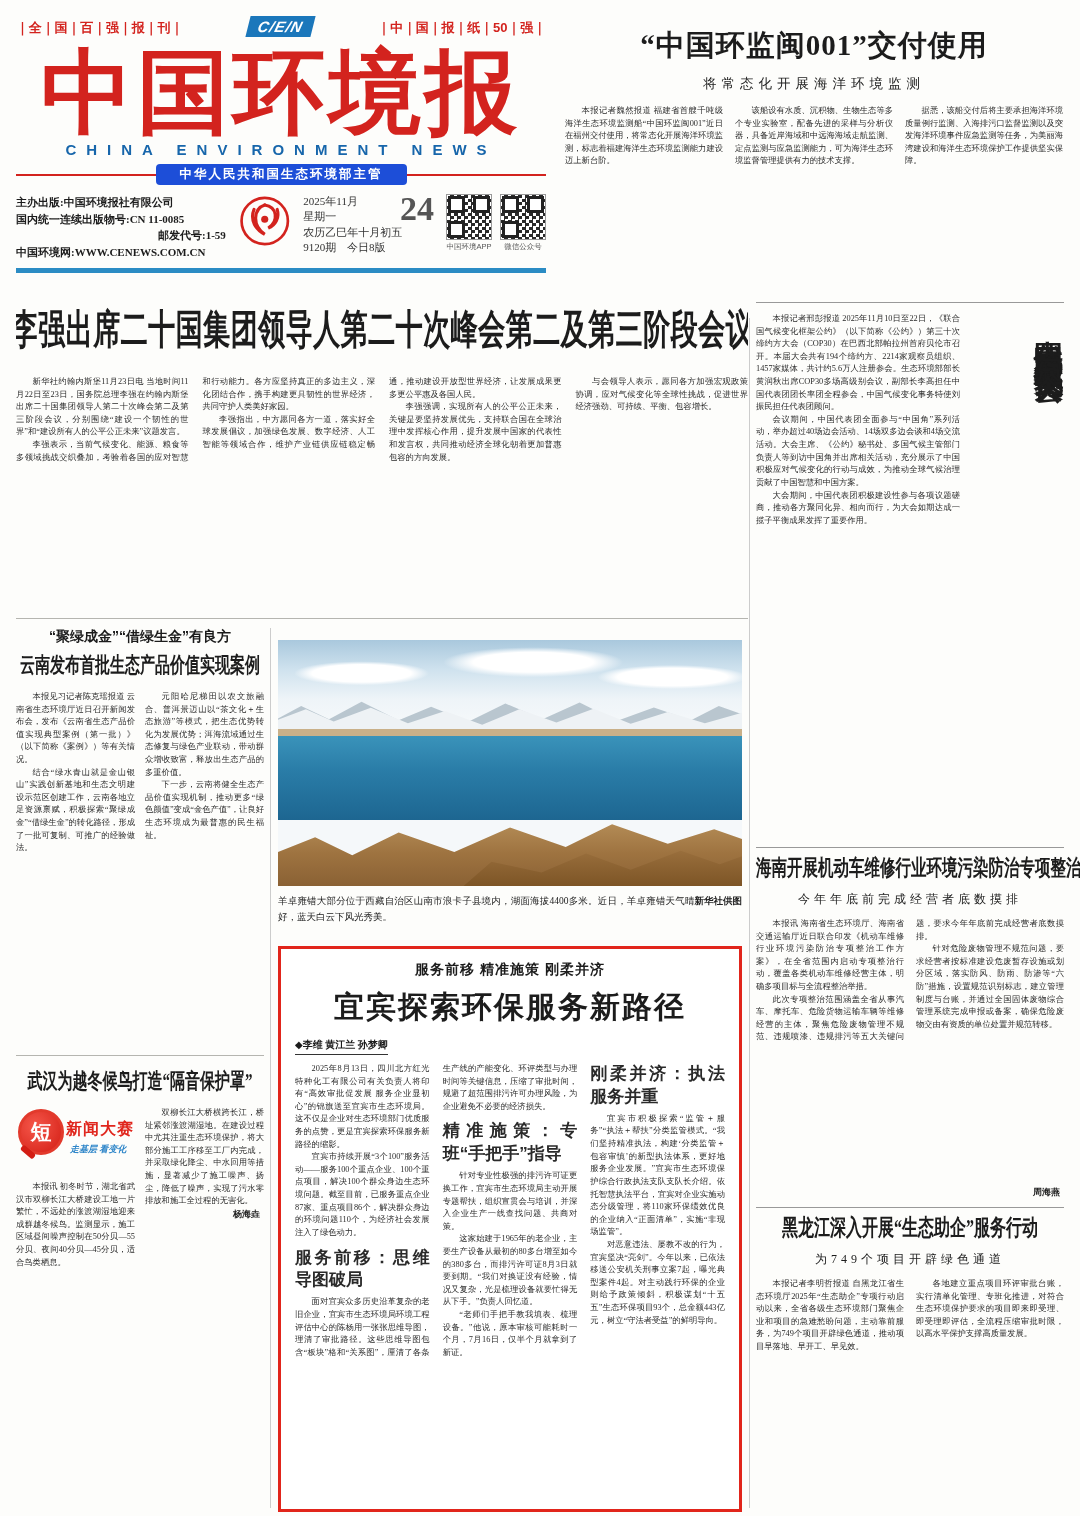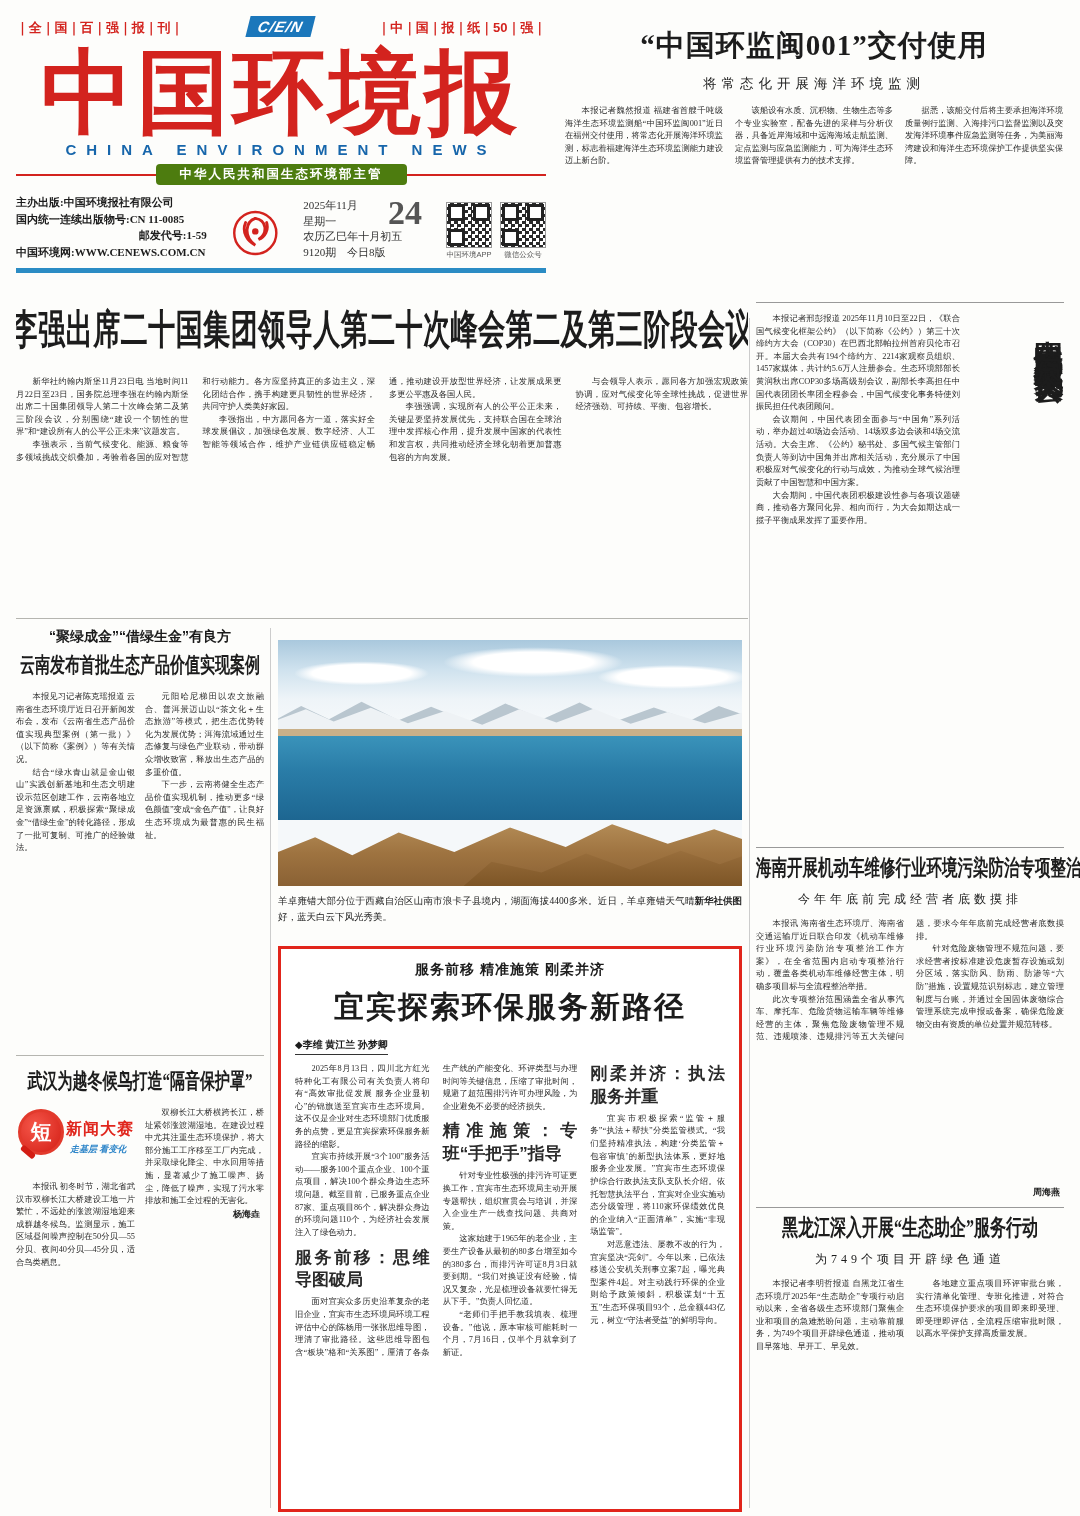--- a/index.html
+++ b/index.html
@@ -10,23 +10,23 @@
   .honors{display:flex;justify-content:space-between;align-items:flex-end;color:#d3231e;
           font-weight:700;font-size:13px;font-family:"Liberation Sans",sans-serif;}
   .cenlogo{background:#1b77bb;color:#fff;font-style:italic;font-weight:900;font-size:15px;
            padding:2px 10px;transform:skewX(-14deg);letter-spacing:1px;}
   .mast-title{margin-top:10px;text-align:center;color:#d3231e;font-weight:900;
               font-size:92px;line-height:1.0;letter-spacing:4px;white-space:nowrap;}
   .mast-en{margin-top:2px;text-align:center;color:#1766ab;font-weight:700;
            letter-spacing:10px;font-size:15px;font-family:"Liberation Sans",sans-serif;}
   .ministry-wrap{position:relative;margin-top:6px;height:22px;}
   .ministry-wrap::before{content:"";position:absolute;left:0;right:0;top:10px;border-top:2px solid #d3231e;}
-  .ministry{position:relative;width:max-content;margin:0 auto;background:#4d7c0f;color:#fff;
+  .ministry{position:relative;width:max-content;margin:0 auto;background:#1d4ed8;color:#fff;
             font-size:12.5px;font-weight:700;padding:2px 24px;border-radius:4px;letter-spacing:2px;}
-  .info-row{margin-top:8px;display:flex;align-items:flex-end;gap:24px;}
+  .info-row{margin-top:8px;display:flex;align-items:flex-start;gap:12px;}
   .pubinfo{width:212px;font-size:11px;font-weight:700;line-height:1.5;}
   .datebox{width:132px;font-size:11px;line-height:1.4;color:#333;}
   .datebox .big{float:right;font-size:34px;font-weight:700;color:#555;line-height:0.9;margin-left:4px;}
   .qrwrap{display:flex;gap:8px;}
   .qr{width:44px;height:44px;position:relative;border:1px solid #999;
       background:repeating-conic-gradient(#2a2a2a 0% 25%, #fff 0% 50%) 0 0/7px 7px;}
   .qr i{position:absolute;width:11px;height:11px;border:3px solid #222;background:#fff;}
   .qr i:nth-child(1){left:1px;top:1px;} .qr i:nth-child(2){right:1px;top:1px;} .qr i:nth-child(3){left:1px;bottom:1px;}
   .qrlabel{font-size:7.5px;text-align:center;color:#555;margin-top:2px;font-family:"Liberation Sans",sans-serif;}
   .bluebar{margin-top:8px;height:5px;background:#2b8cc4;}

